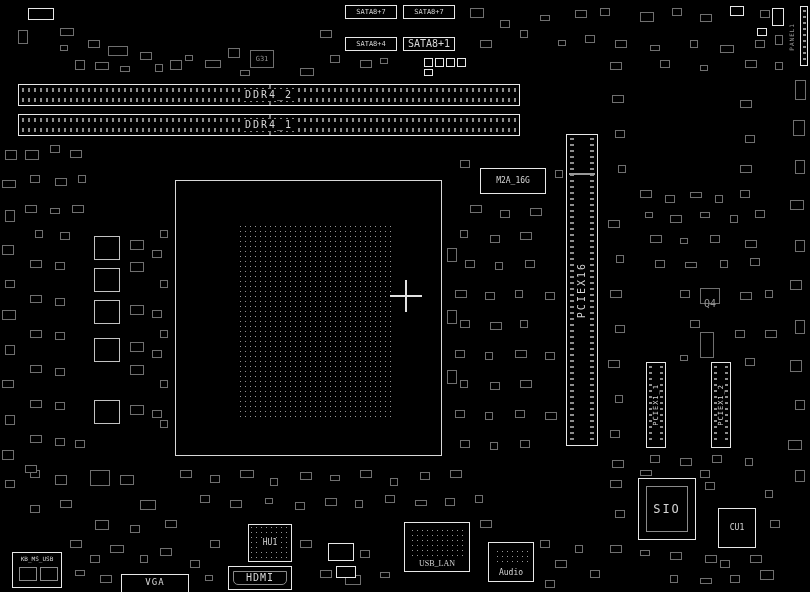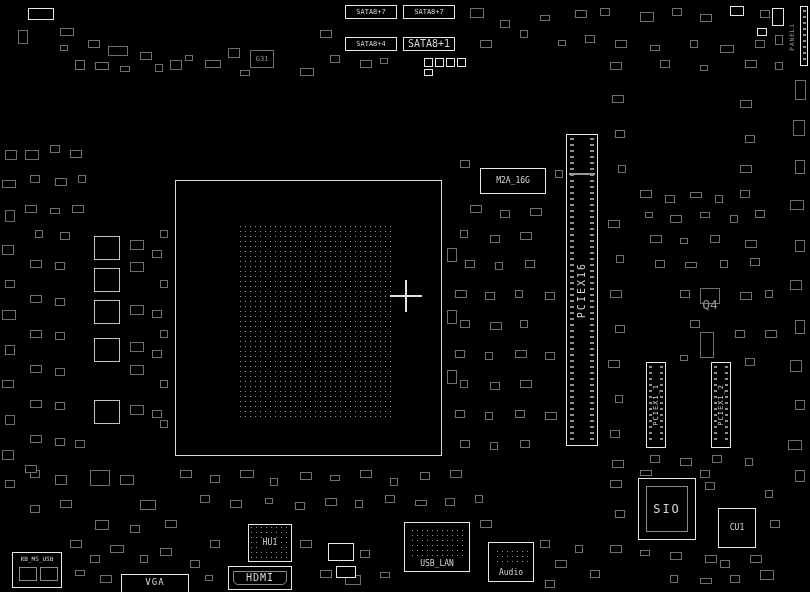--- a/index.html
+++ b/index.html
@@ -38,20 +38,32 @@
     <span class="lbl" style="font-size:7px;">SATA8+4</span>
   </div>
   <div class="c bright comp" style="left:403px;top:37px;width:52px;height:14px;">
     <span class="lbl" style="font-size:10px;">SATA8+1</span>
   </div>
 
   <div class="c dim comp" style="left:250px;top:50px;width:24px;height:18px;">
     <span class="lbl dimtext" style="font-size:7px;">G31</span>
   </div>
 
+  <div class="c bright comp" style="left:18px;top:84px;width:502px;height:22px;">
+    <div class="pinrow" style="top:3px;"></div>
+    <div class="pinrow" style="bottom:3px;"></div>
+    <div style="position:absolute;left:250px;top:0;bottom:0;width:2px;background:#777;"></div>
+    <span class="lbl mask" style="font-size:10px;letter-spacing:2px;">DDR4_2</span>
+  </div>
+  <div class="c bright comp" style="left:18px;top:114px;width:502px;height:22px;">
+    <div class="pinrow" style="top:3px;"></div>
+    <div class="pinrow" style="bottom:3px;"></div>
+    <div style="position:absolute;left:250px;top:0;bottom:0;width:2px;background:#777;"></div>
+    <span class="lbl mask" style="font-size:10px;letter-spacing:2px;">DDR4_1</span>
+  </div>
 
   <div class="c bright comp" style="left:480px;top:168px;width:66px;height:26px;">
     <span class="lbl" style="font-size:8px;">M2A_16G</span>
   </div>
 
   <div class="c bright comp" style="left:566px;top:134px;width:32px;height:312px;">
     <div class="pincol" style="left:3px;"></div>
     <div class="pincol" style="right:3px;"></div>
     <div style="position:absolute;left:2px;right:2px;top:38px;height:2px;background:#999;"></div>
     <span class="lbl mask vlbl" style="font-size:10px;padding:4px 1px;">PCIEX16</span>
@@ -59,21 +71,21 @@
 
 
   <div class="c" style="left:175px;top:180px;width:267px;height:276px;border-color:#d8d8d8;">
     <div class="dots" style="position:absolute;left:62px;top:43px;width:156px;height:194px;"></div>
   </div>
 
   <div class="xline" style="left:390px;top:295px;width:32px;height:2px;"></div>
   <div class="xline" style="left:405px;top:280px;width:2px;height:32px;"></div>
 
   <div class="c dim comp" style="left:700px;top:288px;width:20px;height:16px;">
-    <span class="lbl dimtext" style="font-size:13px;margin-top:16px;">Q4</span>
+    <span class="lbl dimtext" style="font-size:10px;margin-top:16px;">Q4</span>
   </div>
 
   <div class="c bright comp" style="left:646px;top:362px;width:20px;height:86px;">
     <div class="pincol" style="left:2px;width:3px;"></div>
     <div class="pincol" style="right:2px;width:3px;"></div>
     <span class="lbl mask vlbl" style="font-size:7px;letter-spacing:1px;padding:2px 0;">PCIEX1_1</span>
   </div>
   <div class="c bright comp" style="left:711px;top:362px;width:20px;height:86px;">
     <div class="pincol" style="left:2px;width:3px;"></div>
     <div class="pincol" style="right:2px;width:3px;"></div>
@@ -88,21 +100,21 @@
   <div class="c bright comp" style="left:718px;top:508px;width:38px;height:40px;">
     <span class="lbl" style="font-size:8px;">CU1</span>
   </div>
 
   <div class="c bright comp dots" style="left:248px;top:524px;width:44px;height:38px;">
     <span class="lbl mask" style="font-size:8px;">HU1</span>
   </div>
 
   <div class="c bright" style="left:404px;top:522px;width:66px;height:50px;">
     <div class="dots" style="position:absolute;left:5px;top:5px;width:56px;height:28px;"></div>
-    <span class="lbl" style="position:absolute;bottom:3px;left:0;right:0;text-align:center;font-size:8px;">USB_LAN</span>
+    <span class="lbl" style="position:absolute;bottom:3px;left:0;right:0;text-align:center;font-size:8px;font-family:Liberation Serif, serif;">USB_LAN</span>
   </div>
 
   <div class="c bright" style="left:488px;top:542px;width:46px;height:40px;">
     <div class="dots" style="position:absolute;left:6px;top:6px;width:34px;height:14px;"></div>
     <span class="lbl" style="position:absolute;bottom:4px;left:0;right:0;text-align:center;font-size:8px;">Audio</span>
   </div>
 
   <div class="c bright comp" style="left:228px;top:566px;width:64px;height:24px;">
     <div class="inner" style="left:4px;top:4px;right:4px;bottom:4px;border-radius:0 0 5px 5px;"></div>
     <span class="lbl mask" style="font-size:10px;letter-spacing:1px;">HDMI</span>

